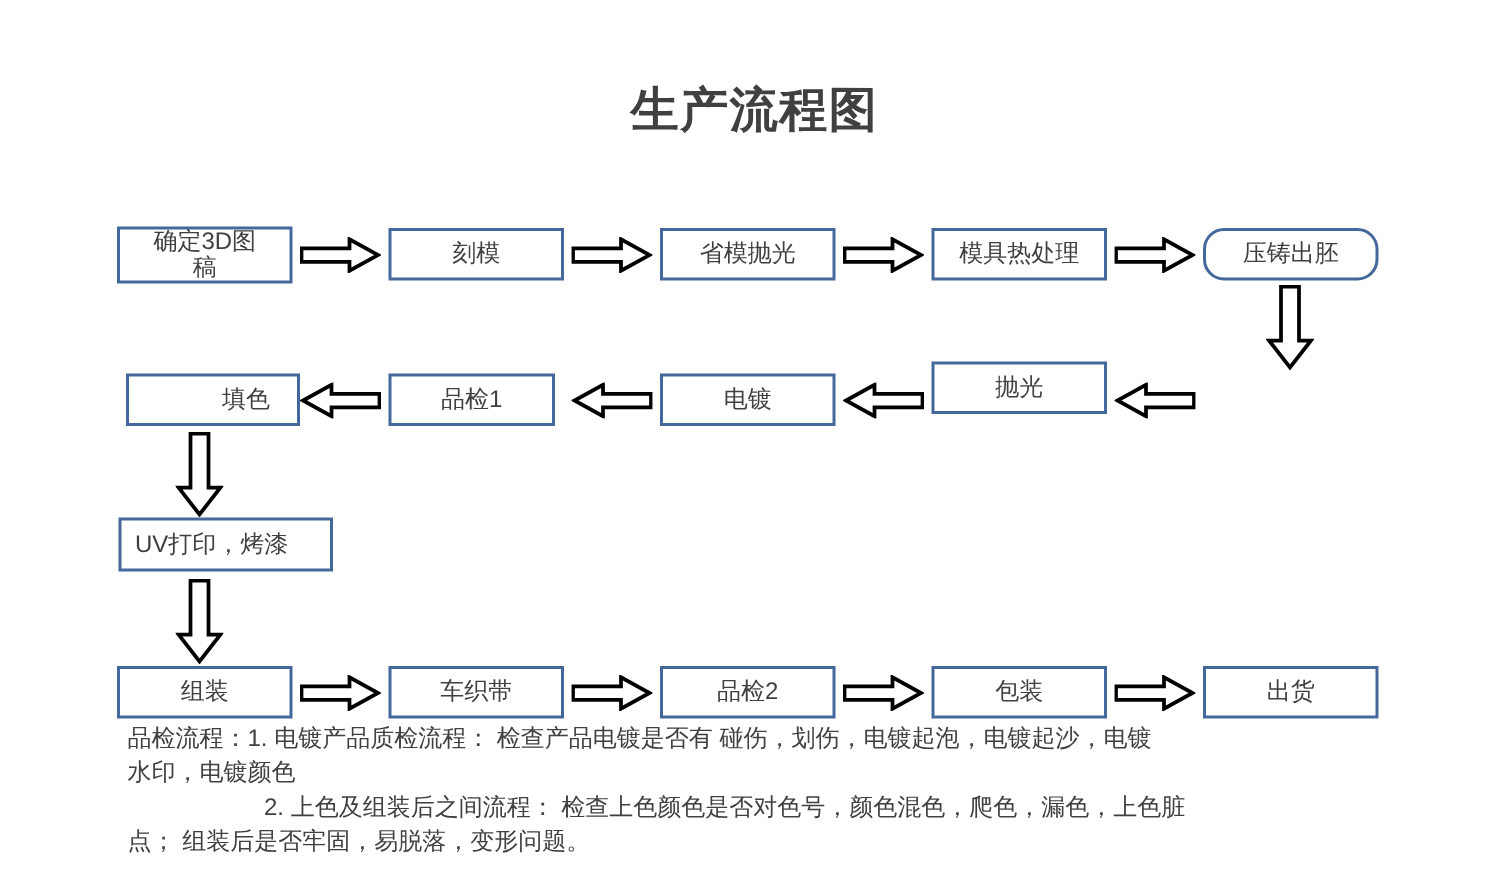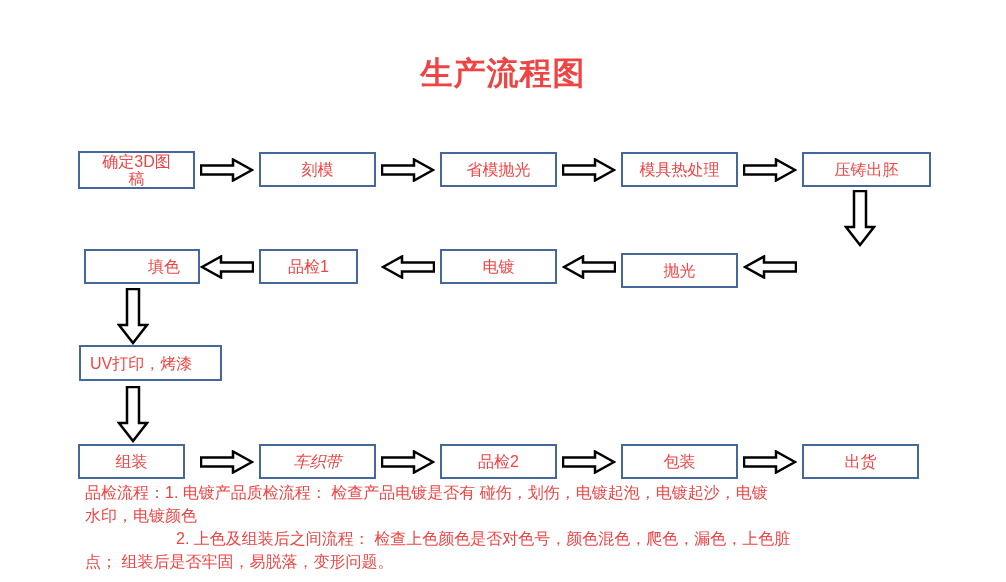--- a/index.html
+++ b/index.html
@@ -1,18 +1,18 @@
 <!DOCTYPE html>
 <html><head>
 <meta charset="utf-8">
 <style>
   html,body{margin:0;padding:0;background:#fff;}
   .canvas{
     position:relative;width:1006px;height:582px;background:#ffffff;
-    font-family:"Liberation Sans","DejaVu Sans",sans-serif;color:#ef4444;
+    font-family:"Liberation Sans","DejaVu Sans",sans-serif;color:#404040;
     overflow:hidden;
   }
   .title{
     position:absolute;left:0;top:52px;width:1006px;text-align:center;
     font-size:32px;font-weight:bold;letter-spacing:1px;
   }
   .fbox{
     position:absolute;box-sizing:border-box;border:2.5px solid #44689b;
     background:#ffffff;display:flex;align-items:center;justify-content:center;
     font-size:16px;line-height:17px;text-align:center;white-space:pre-line;
@@ -31,21 +31,21 @@
 
 <div class="canvas">
 
   <div class="title">生产流程图</div>
 
   <div class="fbox" style="left:78px;top:151px;width:117px;height:38px;">确定3D图
 稿</div>
   <div class="fbox" style="left:440px;top:152px;width:117px;height:35px;">省模抛光</div>
   <div class="fbox" style="left:259px;top:152px;width:117px;height:35px;">刻模</div>
   <div class="fbox" style="left:621px;top:152px;width:117px;height:35px;">模具热处理</div>
-  <div class="fbox" style="left:802px;top:152px;width:129px;height:35px;">压铸出胚</div>
+  <div class="fbox" style="left:802px;top:152px;width:117px;height:35px;border-radius:14px;">压铸出胚</div>
 
   <div class="arrow" style="left:200px;top:158px;">
     <svg width="54" height="24" viewBox="0 0 54 24">
         <polygon points="1,7.5 33,7.5 33,1.5 52,12 33,22.5 33,16.5 1,16.5" fill="#fff" stroke="#000" stroke-width="2.5"></polygon>
       </svg>
   </div>
   <div class="arrow" style="left:381px;top:158px;">
     <svg width="54" height="24" viewBox="0 0 54 24">
         <polygon points="1,7.5 33,7.5 33,1.5 52,12 33,22.5 33,16.5 1,16.5" fill="#fff" stroke="#000" stroke-width="2.5"></polygon>
       </svg>
@@ -60,23 +60,23 @@
         <polygon points="1,7.5 33,7.5 33,1.5 52,12 33,22.5 33,16.5 1,16.5" fill="#fff" stroke="#000" stroke-width="2.5"></polygon>
       </svg>
   </div>
 
   <div class="arrow" style="left:844px;top:190px;">
     <svg width="32" height="57" viewBox="0 0 32 57">
         <polygon points="10,1 22,1 22,37 30,37 16,55 2,37 10,37" fill="#fff" stroke="#000" stroke-width="2.5"></polygon>
       </svg>
   </div>
 
-  <div class="fbox" style="left:621px;top:253px;width:117px;height:35px;font-family:Liberation Serif, serif;">抛光</div>
+  <div class="fbox" style="left:621px;top:241px;width:117px;height:35px;font-family:Liberation Serif, serif;">抛光</div>
   <div class="fbox" style="left:440px;top:249px;width:117px;height:35px;">电镀</div>
-  <div class="fbox" style="left:259px;top:249px;width:99px;height:35px;">品检1</div>
+  <div class="fbox" style="left:259px;top:249px;width:111px;height:35px;">品检1</div>
   <div class="fbox" style="left:84px;top:249px;width:116px;height:35px;padding-left:44px;">填色</div>
 
   <div class="arrow" style="left:200px;top:255px;">
     <svg width="54" height="24" viewBox="0 0 54 24">
         <polygon points="53,7.5 21,7.5 21,1.5 2,12 21,22.5 21,16.5 53,16.5" fill="#fff" stroke="#000" stroke-width="2.5"></polygon>
       </svg>
   </div>
   <div class="arrow" style="left:381px;top:255px;">
     <svg width="54" height="24" viewBox="0 0 54 24">
         <polygon points="53,7.5 21,7.5 21,1.5 2,12 21,22.5 21,16.5 53,16.5" fill="#fff" stroke="#000" stroke-width="2.5"></polygon>
@@ -100,22 +100,22 @@
   </div>
 
   <div class="fbox left-align" style="left:79px;top:345px;width:143px;height:36px;">UV打印，烤漆</div>
 
   <div class="arrow" style="left:117px;top:386px;">
     <svg width="32" height="57" viewBox="0 0 32 57">
         <polygon points="10,1 22,1 22,37 30,37 16,55 2,37 10,37" fill="#fff" stroke="#000" stroke-width="2.5"></polygon>
       </svg>
   </div>
 
-  <div class="fbox" style="left:78px;top:444px;width:107px;height:35px;">组装</div>
-  <div class="fbox" style="left:259px;top:444px;width:117px;height:35px;font-style:italic;">车织带</div>
+  <div class="fbox" style="left:78px;top:444px;width:117px;height:35px;">组装</div>
+  <div class="fbox" style="left:259px;top:444px;width:117px;height:35px;">车织带</div>
   <div class="fbox" style="left:440px;top:444px;width:117px;height:35px;">品检2</div>
   <div class="fbox" style="left:621px;top:444px;width:117px;height:35px;">包装</div>
   <div class="fbox" style="left:802px;top:444px;width:117px;height:35px;">出货</div>
 
   <div class="arrow" style="left:200px;top:450px;">
     <svg width="54" height="24" viewBox="0 0 54 24">
         <polygon points="1,7.5 33,7.5 33,1.5 52,12 33,22.5 33,16.5 1,16.5" fill="#fff" stroke="#000" stroke-width="2.5"></polygon>
       </svg>
   </div>
   <div class="arrow" style="left:381px;top:450px;">

